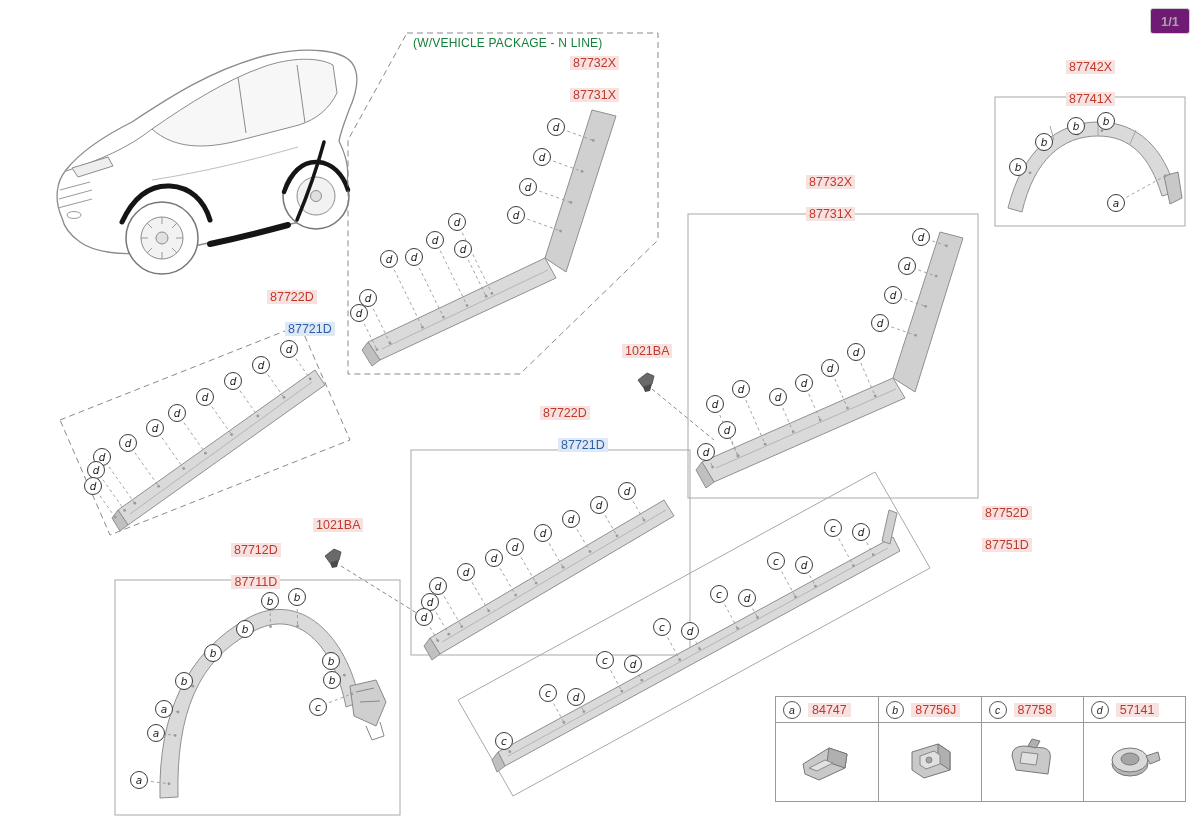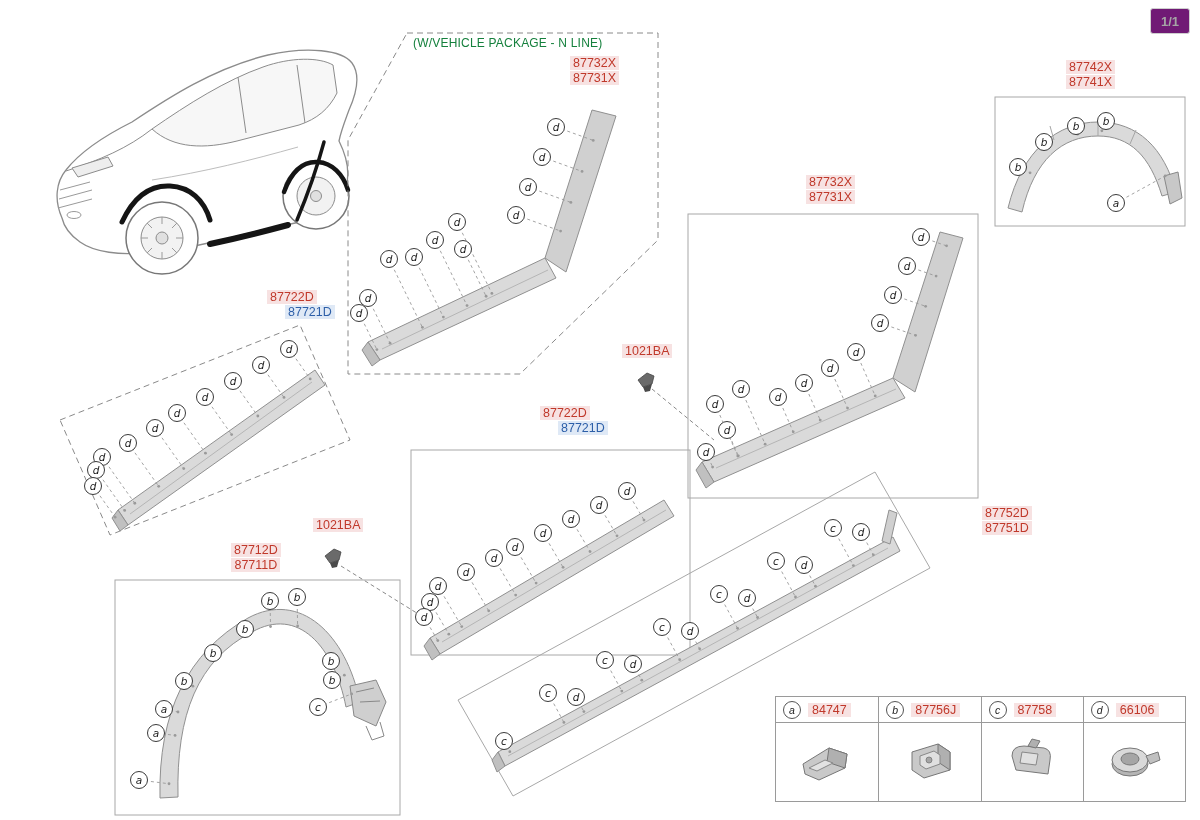--- a/index.html
+++ b/index.html
@@ -2,21 +2,21 @@
 <html style="--part-red: #c0392b; --part-red-bg: #f7e2e2; --part-blue: #2d5fa8; --part-blue-bg: #dfe9f6;"><head>
 <meta charset="utf-8">
 <style>
   html,body{margin:0;padding:0;background:#fff;}
   .canvas{position:relative;width:1200px;height:820px;background:#ffffff;
           font-family:"Liberation Sans","DejaVu Sans",sans-serif;overflow:hidden;}
   svg.art{position:absolute;left:0;top:0;}
   svg text{font-family:"DejaVu Sans",sans-serif;}
   .nline-header{position:absolute;left:413px;top:36px;font-size:12px;color:#15803d;
                 letter-spacing:.2px;white-space:nowrap;z-index:5;}
-  .part-label{position:absolute;display:flex;flex-direction:column;align-items:center;gap:1px;z-index:6;}
+  .part-label{position:absolute;display:flex;flex-direction:column;align-items:center;gap:18px;z-index:6;}
   .pl{font-size:12.5px;line-height:14px;padding:0 3px;white-space:nowrap;}
   .red{color:var(--part-red,#c22);background:var(--part-red-bg,#f7e2e2);}
   .blue{color:var(--part-blue,#2d5fa8);background:var(--part-blue-bg,#dfe9f6);margin-left:36px;}
   .page-ind{position:absolute;left:1150px;top:8px;width:38px;height:24px;background:#701a75;
             border:1px solid #cfcfcf;border-radius:3px;color:#a5a5a5;font-weight:bold;font-size:13px;
             display:flex;align-items:center;justify-content:center;z-index:6;}
   .legend{position:absolute;left:775px;top:696px;width:409px;height:104px;border:1px solid #9a9a9a;
           display:grid;grid-template-columns:1fr 1fr 1fr 1fr;background:#fff;z-index:6;}
   .leg-col{display:flex;flex-direction:column;border-left:1px solid #9a9a9a;min-width:0;}
   .leg-col:first-child{border-left:none;}
@@ -648,21 +648,21 @@
         <svg width="64" height="56" viewBox="0 0 64 56">
           <path d="M12,22 Q12,12 24,12 L44,14 Q52,16 50,26 L48,40 L16,36 Z" fill="#c9c9c9" stroke="#777" stroke-width="1"></path>
           <path d="M22,18 L38,20 L36,31 L20,29 Z" fill="#e0e0e0" stroke="#888" stroke-width="1"></path>
           <path d="M28,12 L32,5 L40,7 L36,14 Z" fill="#b0b0b0" stroke="#777" stroke-width="1"></path>
         </svg>
       </div>
     </div>
     <div class="leg-col">
       <div class="leg-head">
         <span class="leg-letter">d</span>
-        <span class="leg-code">66106</span>
+        <span class="leg-code">57141</span>
       </div>
       <div class="leg-body">
         <svg width="64" height="56" viewBox="0 0 64 56">
           <ellipse cx="28" cy="30" rx="18" ry="12" fill="#b5b5b5" stroke="#777" stroke-width="1"></ellipse>
           <ellipse cx="28" cy="26" rx="18" ry="12" fill="#d9d9d9" stroke="#777" stroke-width="1"></ellipse>
           <ellipse cx="28" cy="25" rx="9" ry="6" fill="#a5a5a5" stroke="#777" stroke-width="1"></ellipse>
           <path d="M44,22 L56,18 L58,26 L48,30 Z" fill="#c0c0c0" stroke="#777" stroke-width="1"></path>
         </svg>
       </div>
     </div>

